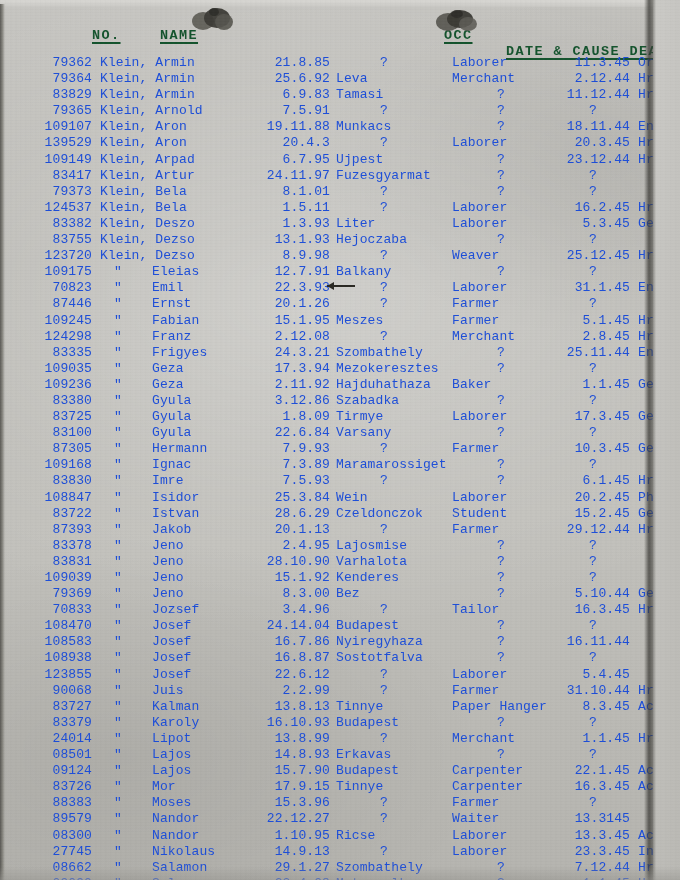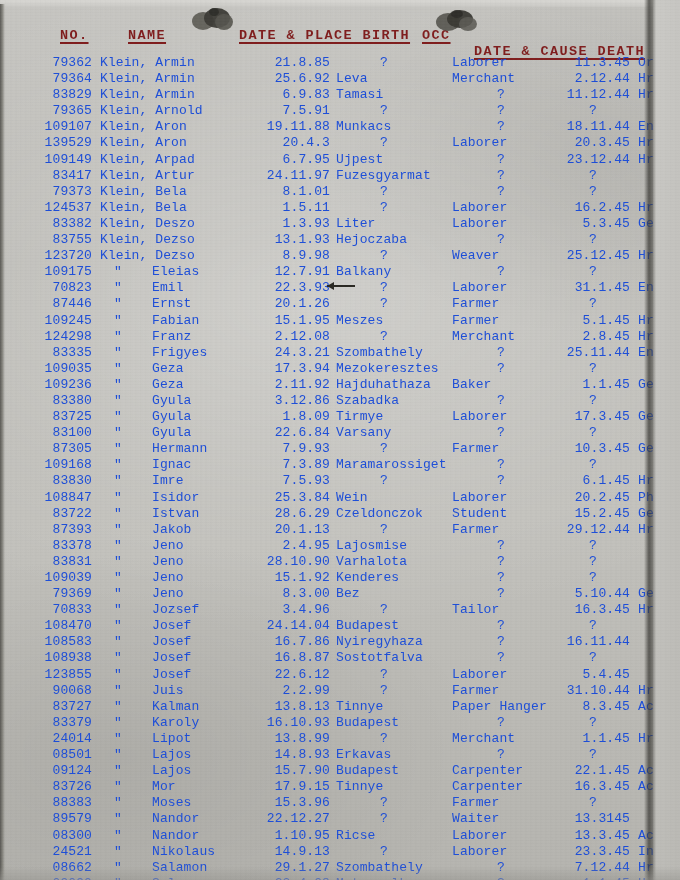--- a/index.html
+++ b/index.html
@@ -72,30 +72,31 @@
   #header-row {
     position: absolute;
     left: 0; top: 28px;
     width: 680px; height: 22px;
   }
   .hdr {
     position: absolute;
     font-size: 13.5px;
     font-weight: bold;
     letter-spacing: 1.4px;
-    color: #7f1d1d;
+    color: #14532d;
     text-decoration: underline;
     text-underline-offset: 3px;
     text-decoration-thickness: 1.5px;
     white-space: nowrap;
+    margin-left: 32px;
   }
   #hdr-no    { left: 60px;  top: 0; }
   #hdr-name  { left: 128px; top: 0; }
   #hdr-birth { left: 239px; top: 0; }
-  #hdr-occ   { left: 422px; top: 0; }
+  #hdr-occ   { left: 412px; top: 0; }
   #hdr-death { left: 474px; top: 16px; }
 
   
   .blot {
     position: absolute;
     pointer-events: none;
   }
   #blot-1 { left: 190px; top: 6px; width: 46px; height: 26px; }
   #blot-2 { left: 432px; top: 9px; width: 46px; height: 24px; }
 
@@ -160,21 +161,20 @@
 </head>
 <body>
 
 <div id="page">
   <div id="paper"></div>
   <div id="top-strip"></div>
 
   <div id="header-row">
     <span class="hdr" id="hdr-no">NO.</span>
     <span class="hdr" id="hdr-name">NAME</span>
-    <span class="hdr" id="hdr-birth">DATE &amp; PLACE BIRTH</span>
     <span class="hdr" id="hdr-occ">OCC</span>
     <span class="hdr" id="hdr-death">DATE &amp; CAUSE DEATH</span>
   </div>
 
   <svg class="blot" id="blot-1" viewBox="0 0 46 26">
     <ellipse cx="13" cy="15" rx="11" ry="9" fill="#5d5c56" opacity=".92"></ellipse>
     <ellipse cx="27" cy="12" rx="13" ry="10" fill="#3c3b36" opacity=".95"></ellipse>
     <ellipse cx="34" cy="16" rx="9" ry="8" fill="#56554f" opacity=".9"></ellipse>
     <ellipse cx="24" cy="6" rx="5" ry="4" fill="#2e2d29" opacity=".9"></ellipse>
   </svg>
@@ -658,21 +658,21 @@
         <span class="cell c-no">08300</span>
         <span class="cell c-ditto">"</span>
         <span class="cell c-fname">Nandor</span>
         <span class="cell c-bdate">1.10.95</span>
         <span class="cell c-bplace">Ricse</span>
         <span class="cell c-occ">Laborer</span>
         <span class="cell c-ddate">13.3.45</span>
         <span class="cell c-dcause">Ac Hrt Wkns</span>
       </div>
       <div class="row">
-        <span class="cell c-no">24521</span>
+        <span class="cell c-no">27745</span>
         <span class="cell c-ditto">"</span>
         <span class="cell c-fname">Nikolaus</span>
         <span class="cell c-bdate">14.9.13</span>
         <span class="cell c-bplace q">?</span>
         <span class="cell c-occ">Laborer</span>
         <span class="cell c-ddate">23.3.45</span>
         <span class="cell c-dcause">Influenza</span>
       </div>
       <div class="row">
         <span class="cell c-no">08662</span>

